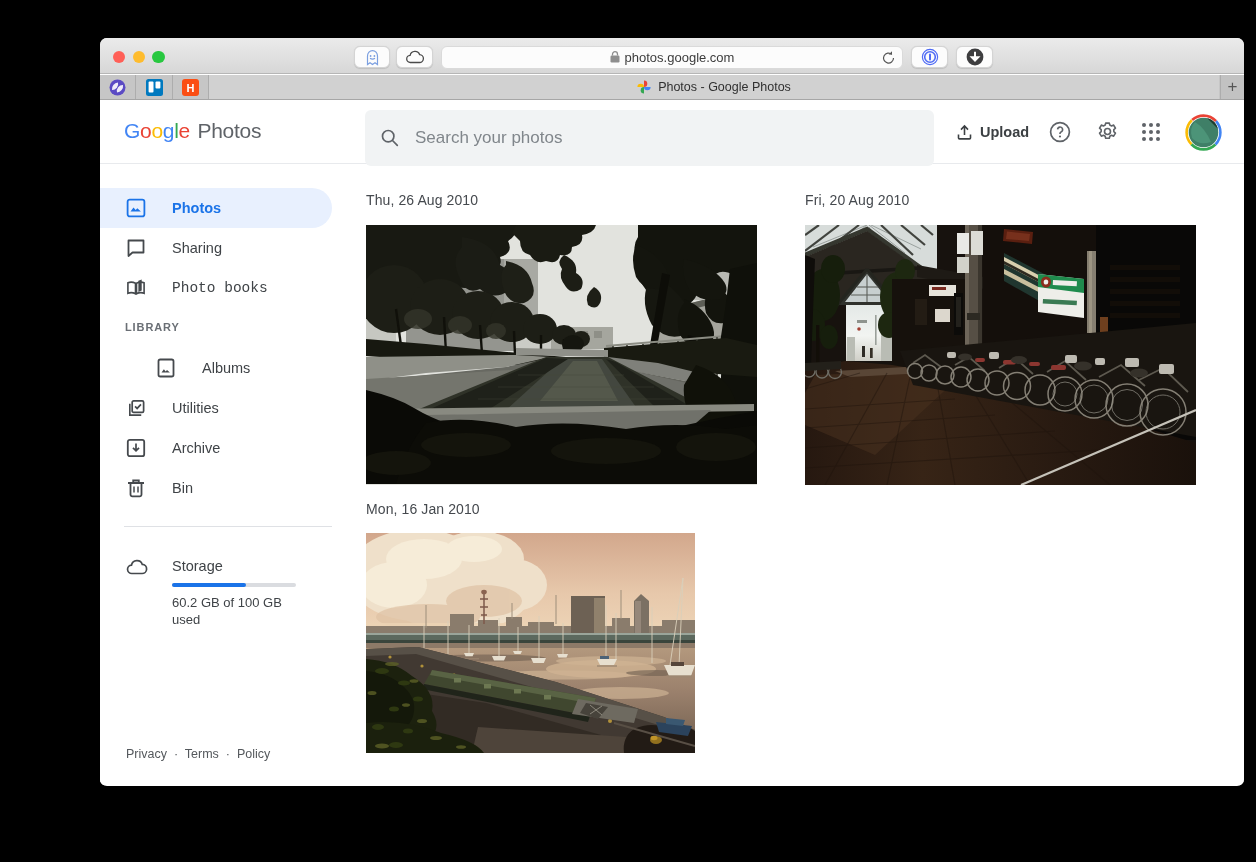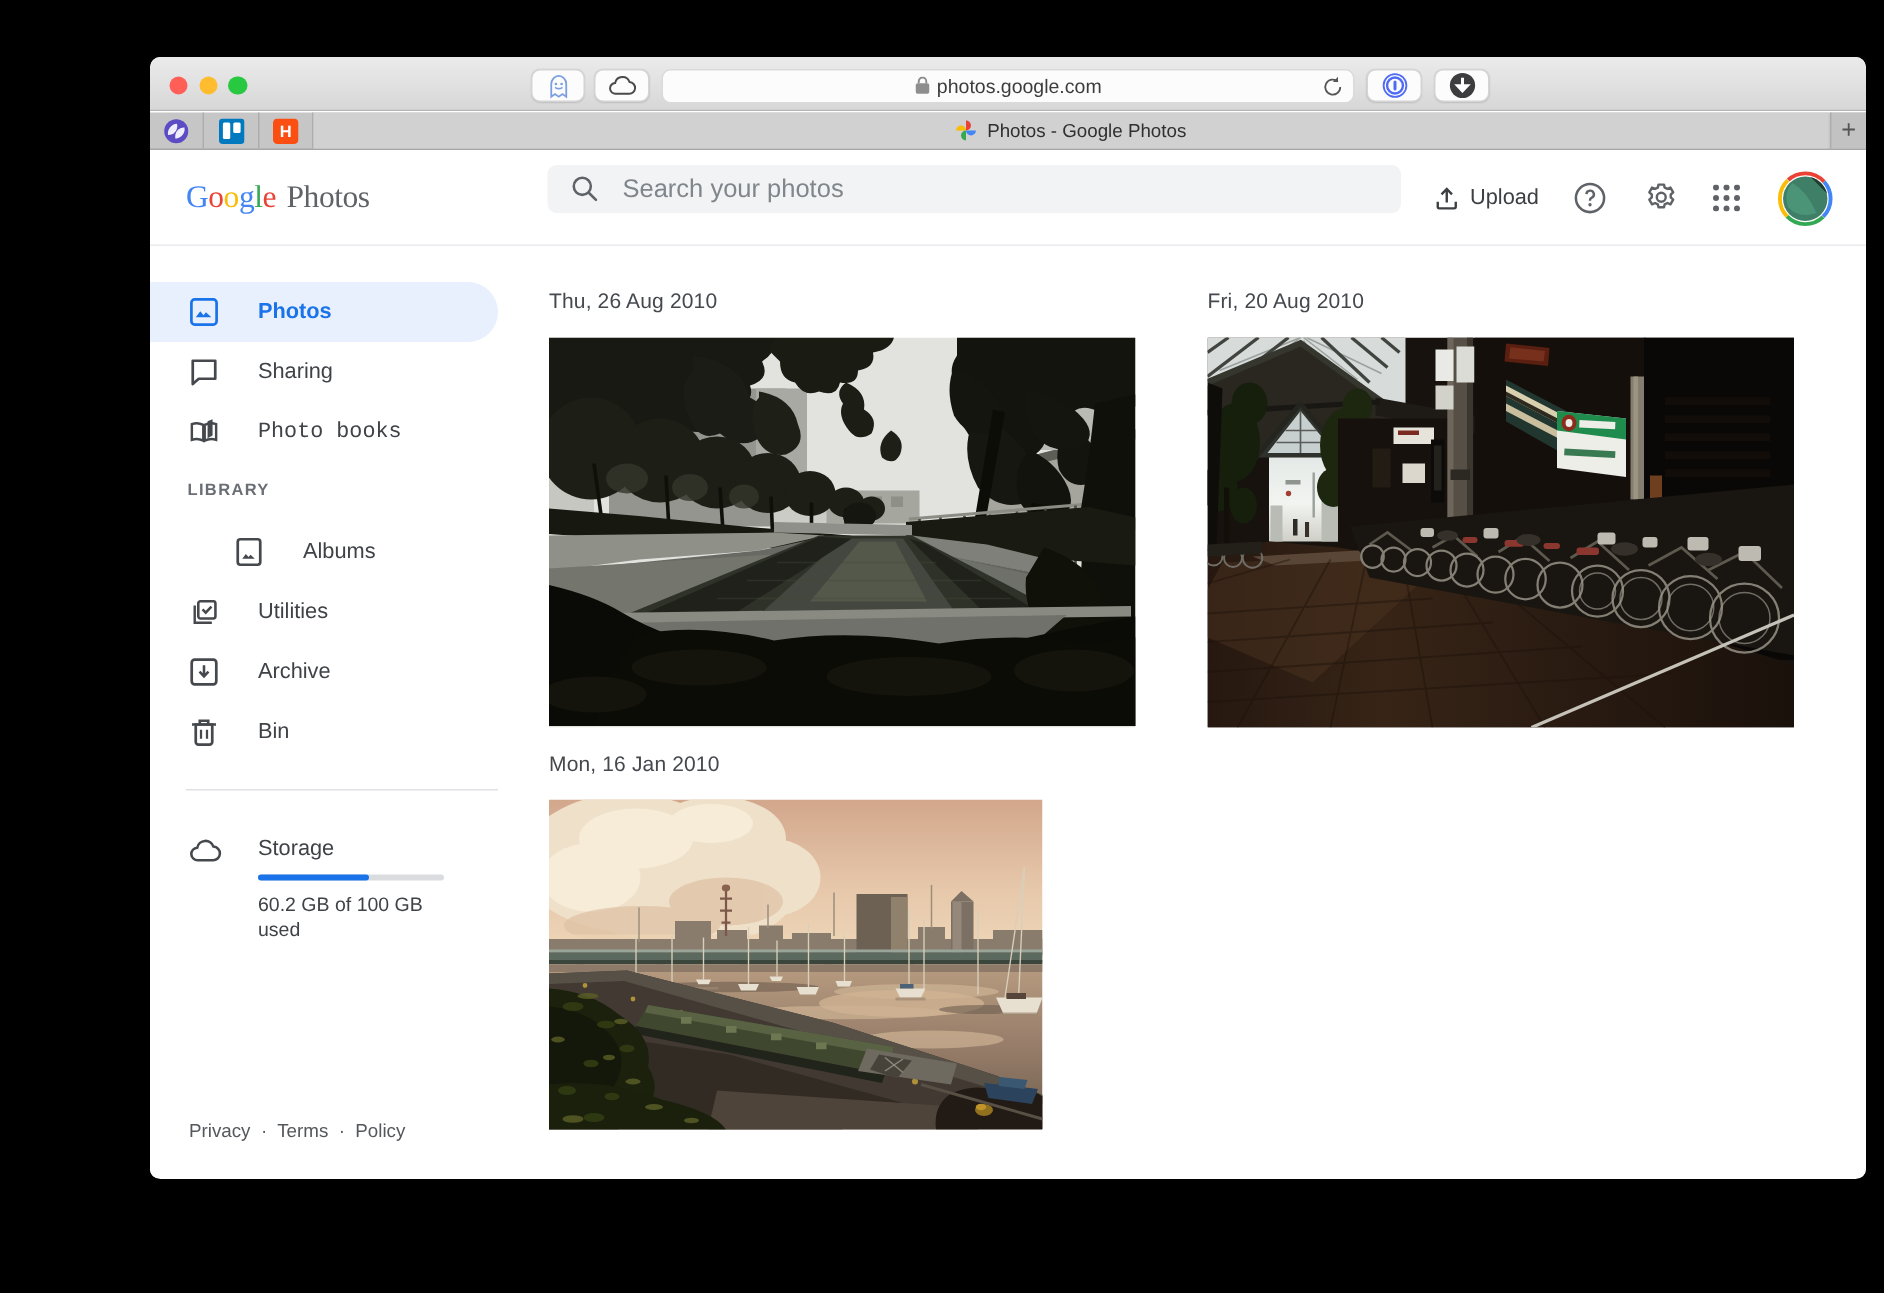--- a/index.html
+++ b/index.html
@@ -29,24 +29,24 @@
   .pinsep { position:absolute; top:0; width:1px; height:100%; background:#adadad; }
   .activetab { position:absolute; left:109px; top:0; width:1010px; height:100%; background:#d1d1d1;
     display:flex; align-items:center; justify-content:center; font-size:12.5px; color:#303030; }
   .activetab svg { margin-right:7px; }
   .plustab { position:absolute; left:1120px; top:0; width:24px; height:100%; background:#c2c2c2; border-left:1px solid #adadad;
     display:flex; align-items:center; justify-content:center; color:#555; font-size:17px; font-weight:300; }
 
   
   .app { position:absolute; left:0; top:63px; width:1144px; height:684px; background:#fff; }
   .header { position:absolute; left:0; top:0; width:100%; height:63px; border-bottom:1px solid #e8eaed; background:#fff; }
-  .logo { position:absolute; left:24px; top:18px; font-size:21px; letter-spacing:-0.3px;font-family:Liberation Serif, serif; }
+  .logo { position:absolute; left:24px; top:18px; font-size:21px; letter-spacing:-0.3px; }
   .logo span.b { color:#4285f4; } .logo span.r { color:#ea4335; } .logo span.y { color:#fbbc05; } .logo span.g { color:#34a853; }
   .logo .ph { color:#5f6368; margin-left:2px; }
-  .search { position:absolute; left:265px; top:9px; width:569px; height:32px; background:#f1f3f4; border-radius:6px;
+  .search { position:absolute; left:265px; top:9px; width:569px; height:56px; background:#f1f3f4; border-radius:6px;
     display:flex; align-items:center; }
   .search .sicon { margin-left:16px; }
   .search .ph { margin-left:16px; font-size:17px; color:#80868b; }
   .upload { display:flex; align-items:center; font-size:14.5px; color:#3c4043; }
   .upload svg { margin-right:8px; }
 
   
   .side { position:absolute; left:0; top:63px; width:266px; height:621px; background:#fff; }
   .item { position:absolute; left:0; width:232px; height:40px; display:flex; align-items:center; font-size:14.5px; color:#3f4347; }
   .item svg { margin-left:26px; margin-right:26px; width:20px; }
@@ -150,21 +150,21 @@
   <div class="app">
     <div class="header">
       <div class="logo"><span class="b">G</span><span class="r">o</span><span class="y">o</span><span class="b">g</span><span class="g">l</span><span class="r">e</span><span class="ph"> Photos</span></div>
       <div class="search">
         <svg class="sicon" width="18" height="18" viewBox="0 0 18 18">
             <circle cx="7.2" cy="7.2" r="5.7" fill="none" stroke="#5f6368" stroke-width="1.7"></circle>
             <path d="M11.5 11.5 L16.3 16.3" stroke="#5f6368" stroke-width="1.7" stroke-linecap="round"></path>
           </svg>
         <span class="ph">Search your photos</span>
       </div>
-      <div class="upload" style="position:absolute;left:857px;top:23px;">
+      <div class="upload" style="position:absolute;left:857px;top:23px;font-weight:bold;">
         <svg width="15" height="16" viewBox="0 0 15 16">
             <path d="M7.5 11 V2.6 M4 5.6 L7.5 2 l3.5 3.6" fill="none" stroke="#3c4043" stroke-width="1.6"></path>
             <path d="M1.5 10.5 v3.4 a1 1 0 0 0 1 1 h10 a1 1 0 0 0 1-1 v-3.4" fill="none" stroke="#3c4043" stroke-width="1.6"></path>
           </svg>
         Upload
       </div>
       <svg style="position:absolute;left:949px;top:20px;" width="22" height="22" viewBox="0 0 22 22">
           <circle cx="11" cy="11" r="9.4" fill="none" stroke="#5f6368" stroke-width="1.7"></circle>
           <path d="M8.6 8.4 a2.5 2.5 0 1 1 3.4 2.5 q-1 0.4-1 1.6 v0.4" fill="none" stroke="#5f6368" stroke-width="1.6"></path>
           <circle cx="11" cy="15.5" r="1.1" fill="#5f6368"></circle>

